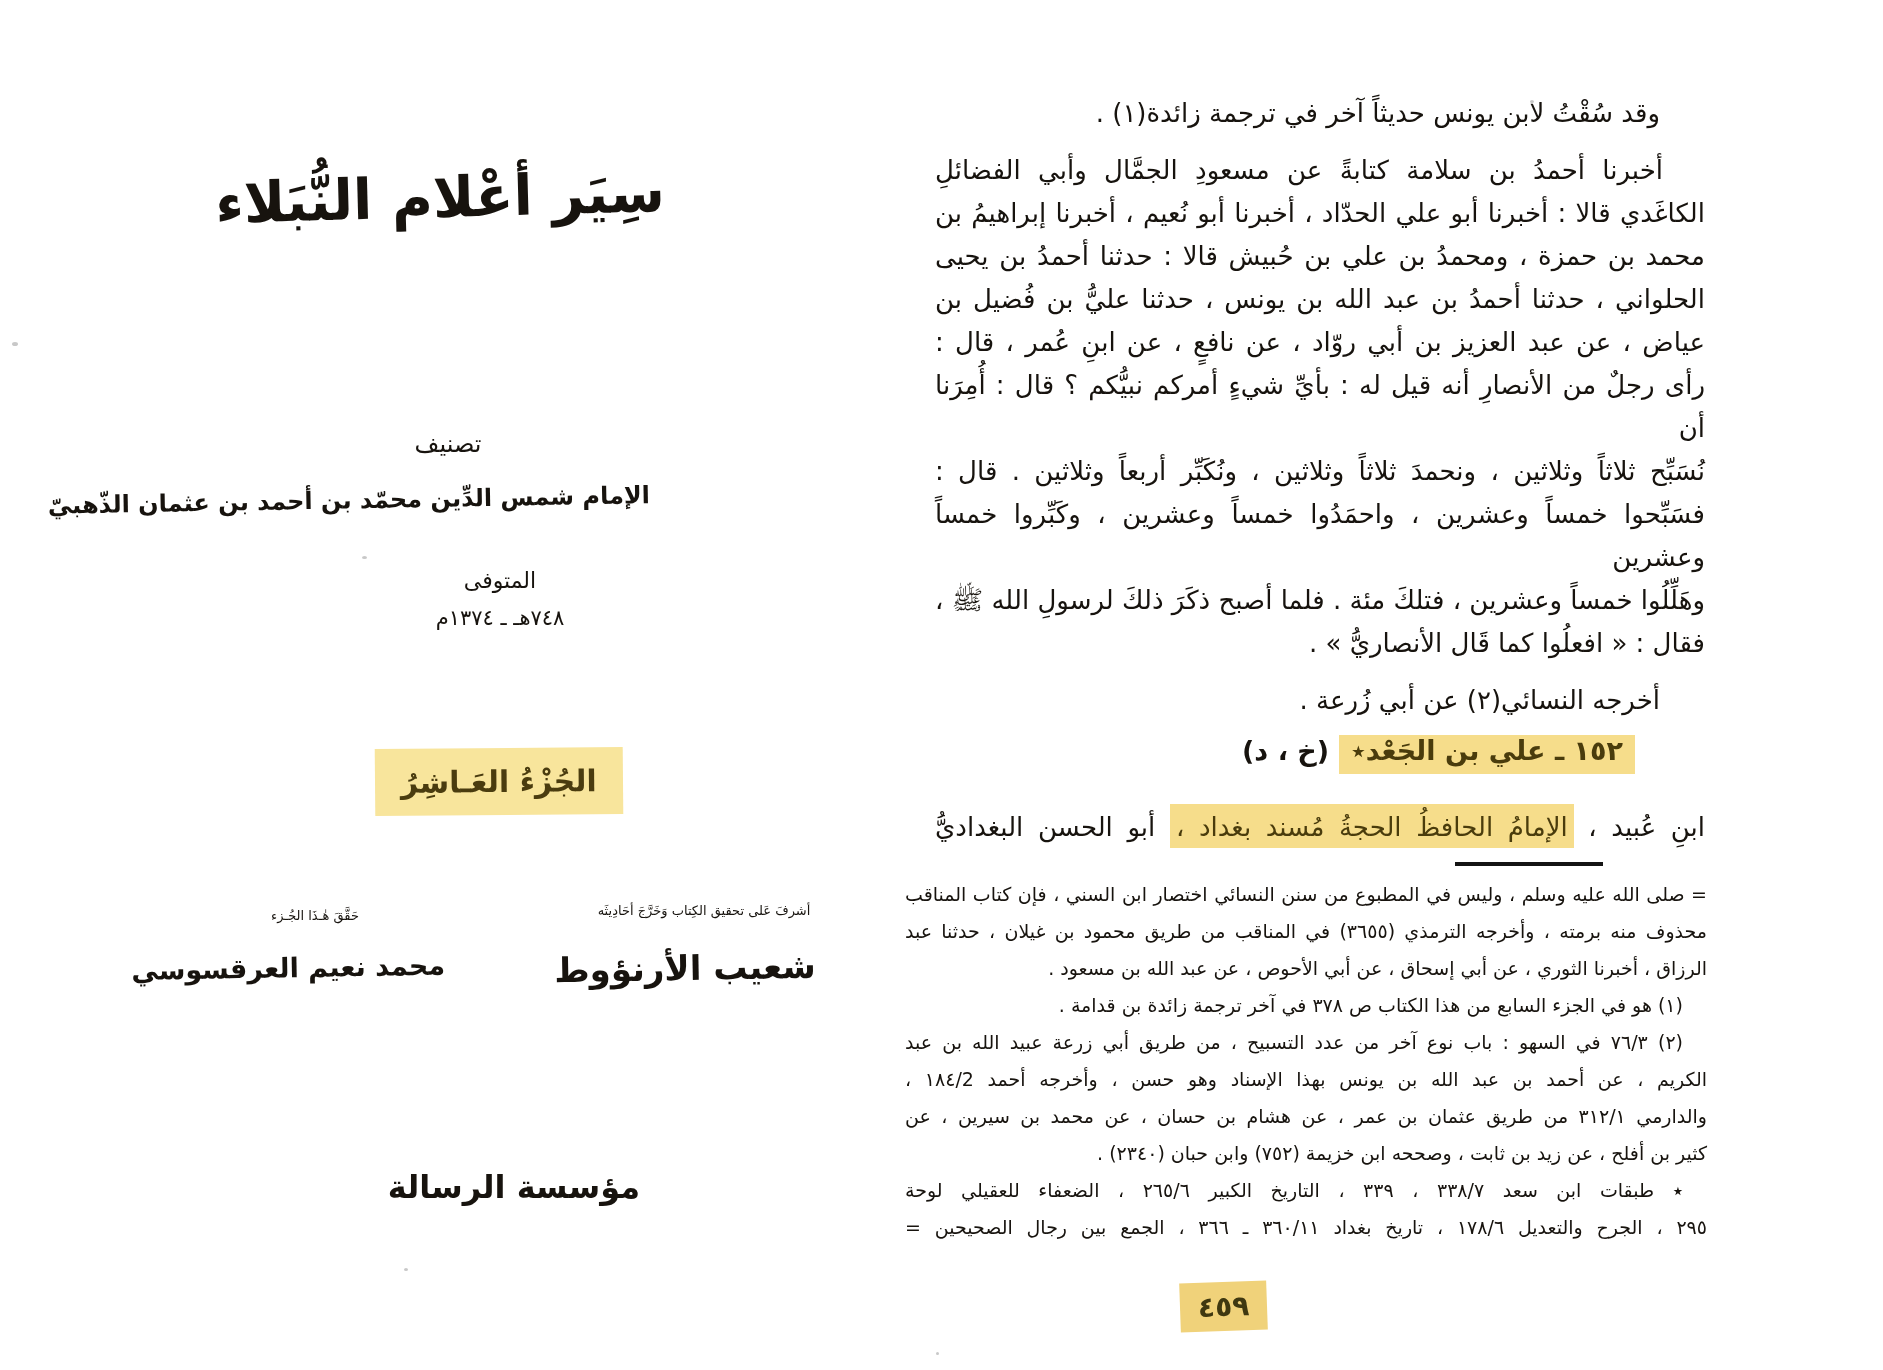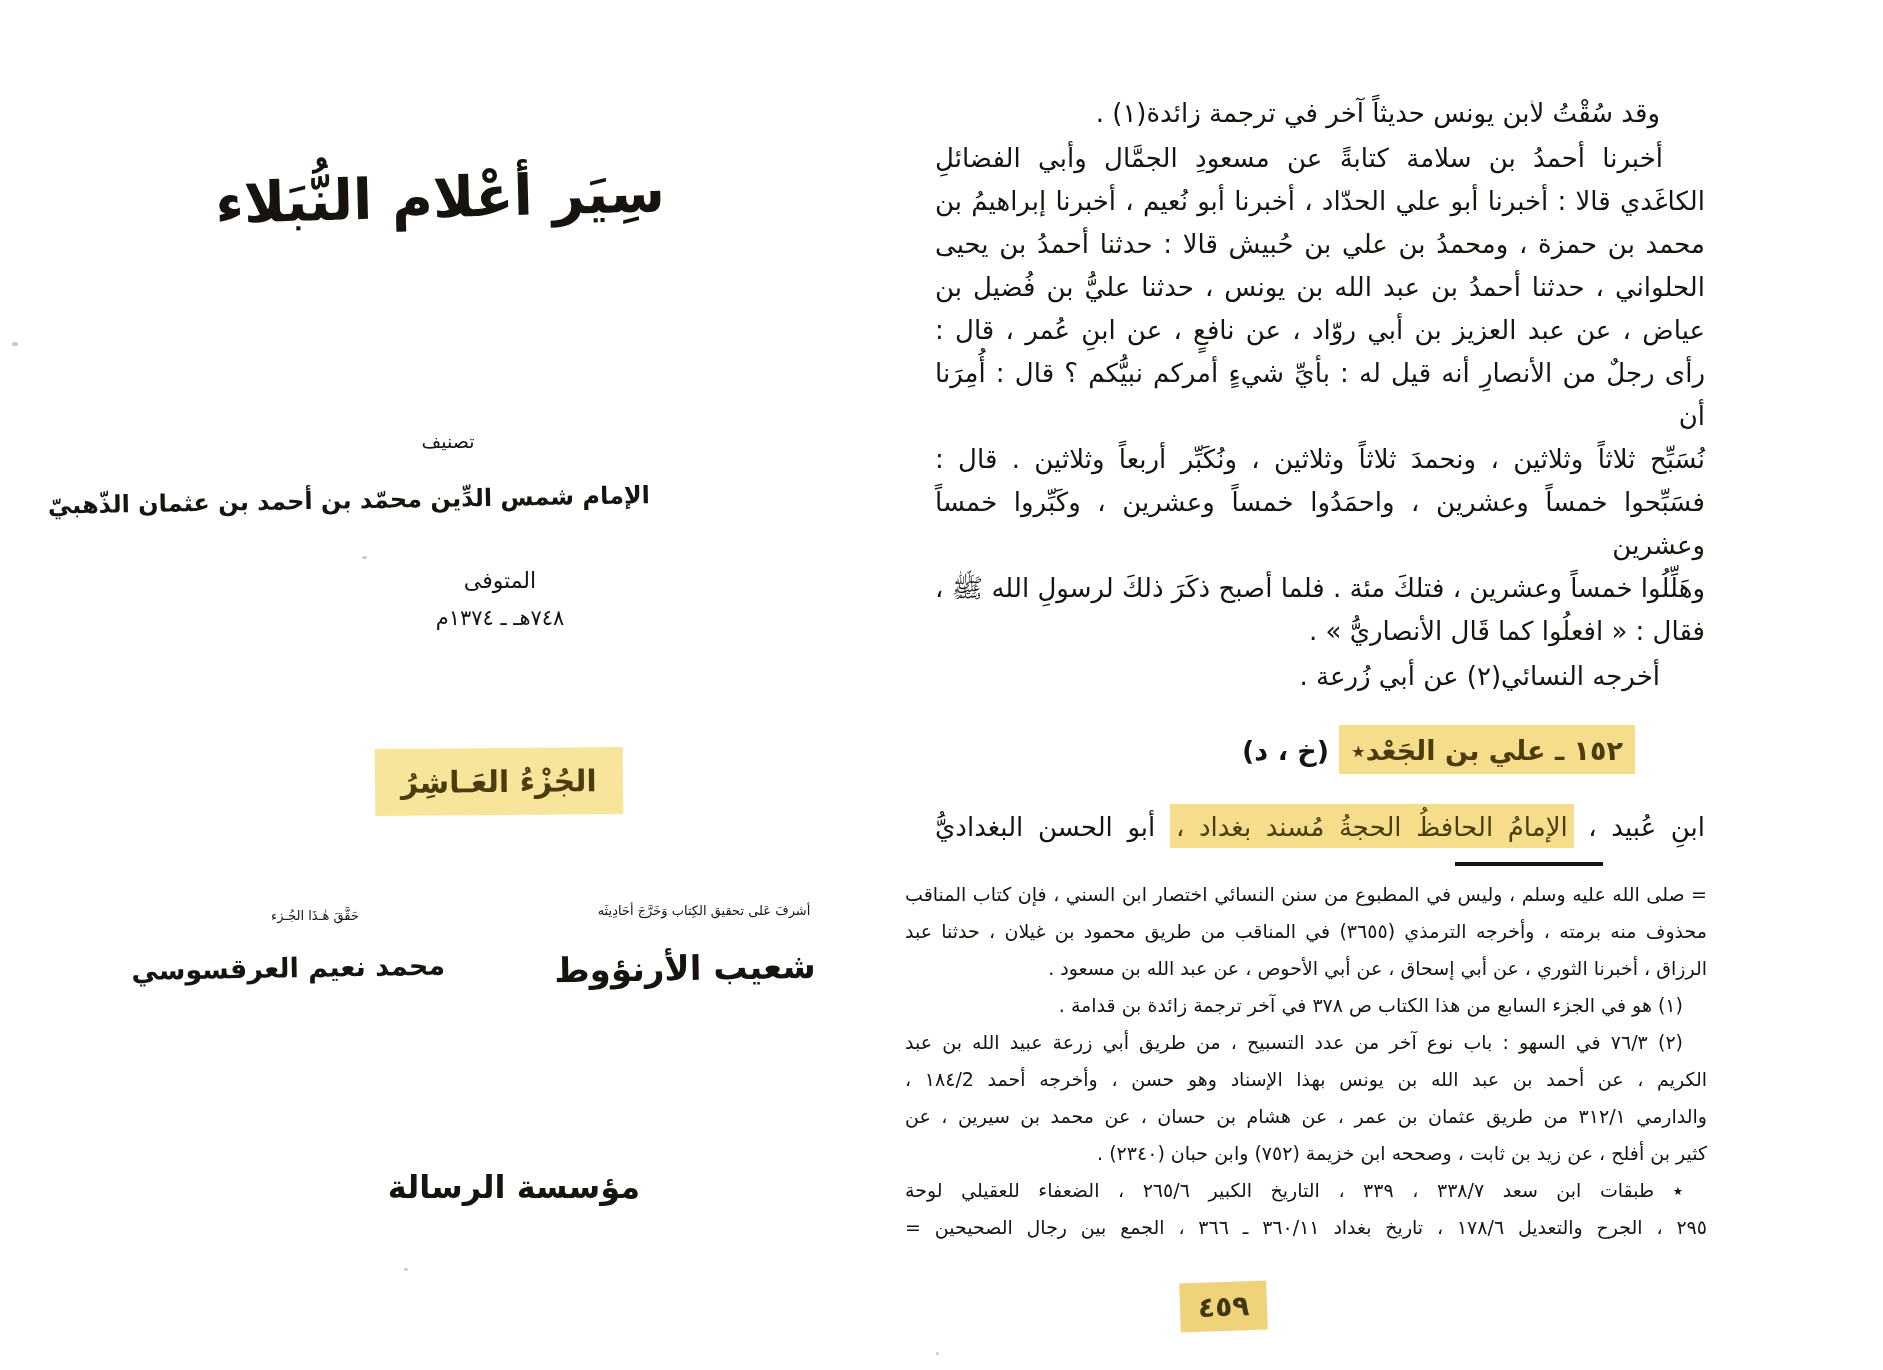--- a/index.html
+++ b/index.html
@@ -11,21 +11,21 @@
   }
   .abs { position:absolute; }
 
   
   .book-title {
     left:185px; top:165px; width:510px;
     font-size:56px; font-weight:bold; text-align:center;
     direction:rtl; white-space:nowrap; letter-spacing:1px;
     transform:rotate(-1.5deg);
   }
-  .tasnif { left:348px; top:430px; width:200px; text-align:center; font-size:19px; direction:rtl; }
+  .tasnif { left:348px; top:430px; width:200px; text-align:center; font-size:24px; direction:rtl; }
   .author-line {
     left:200px; top:485px; width:450px; text-align:center;
     font-size:24px; font-weight:bold; direction:rtl; white-space:nowrap;
     transform:rotate(-1deg);
   }
   .deceased { left:420px; top:568px; width:160px; text-align:center; font-size:22px; direction:rtl; }
   .dates    { left:380px; top:606px; width:240px; text-align:center; font-size:21px; direction:rtl; }
 
   .volume-hl {
     left:375px; top:748px;
@@ -49,28 +49,28 @@
 
   
   .body-col {
     left:935px; top:92px; width:770px;
     direction:rtl; font-size:26px; line-height:43px;
   }
   .bl { text-align:justify; text-align-last:justify; }
   .bl.start     { text-indent:42px; }
   .bl.start-short { text-align:right; text-align-last:right; padding-right:45px; }
   .bl.end       { text-align:right; text-align-last:right; }
-  .bl.gap-before { margin-top:2px; }
+  .bl.gap-before { margin-top:14px; }
 
   .entry-row {
     left:935px; top:735px; width:770px;
     direction:rtl; text-align:right; padding-right:70px; box-sizing:border-box;
     font-size:27px; font-weight:bold; white-space:nowrap;
   }
-  .entry-hl { background:#f6dd8b; color:#4a3c0c; padding:10px 12px 8px; }
+  .entry-hl { background:#f6dd8b; color:#4a3c0c; padding:0 12px 8px; }
   .entry-rubric { margin-right:10px; color:#17130e; }
 
   .bio-row {
     left:935px; top:812px; width:770px;
     direction:rtl; font-size:26px;
     text-align:justify; text-align-last:justify;
   }
   .bio-hl { background:#f6dd8b; color:#4a3c0c; padding:8px 6px 6px; }
 
   .foot-rule { left:1455px; top:862px; width:148px; height:4px; background:#141414; }

